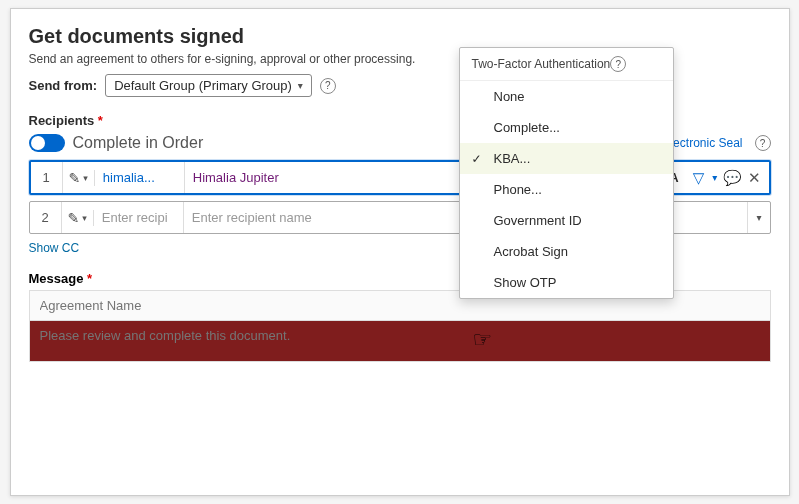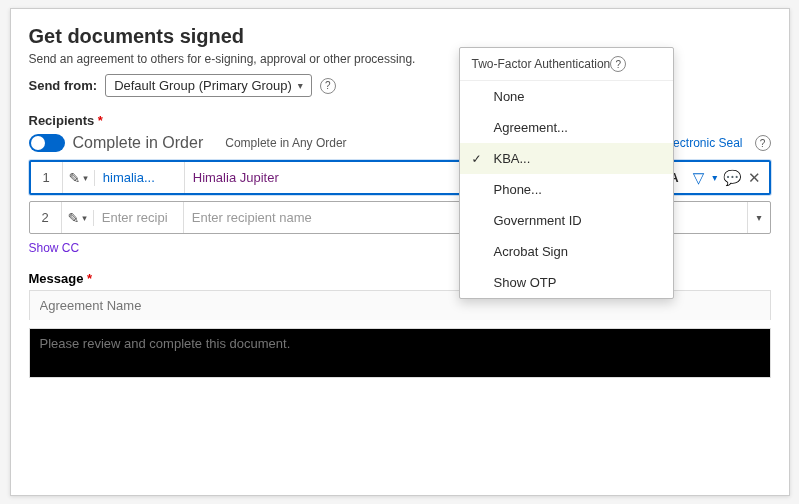--- a/index.html
+++ b/index.html
@@ -268,21 +268,21 @@
       align-items: center;
       gap: 8px;
     }
     .dropdown-item.selected {
       background: #f5f8e8;
     }
     .checkmark { color: #2c2c2c; font-size: 12px; width: 14px; }
     .no-checkmark { width: 14px; }
 
     .show-cc {
-      color: #6d28d9;
+      color: #0369a1;
       font-size: 12px;
       cursor: pointer;
       margin-bottom: 10px;
       display: inline-block;
     }
     .message-section { margin-top: 6px; }
     .message-label {
       font-weight: 700;
       font-size: 13px;
       margin-bottom: 4px;
@@ -298,24 +298,23 @@
       background: #fafafa;
     }
     .message-textarea {
       width: 100%;
       border: 1px solid #ddd;
       padding: 7px 10px;
       font-size: 13px;
       color: #999;
       outline: none;
       resize: none;
-      height: 50px;
-      background: #000000;
+      height: 42px;
+      background: #7f1d1d;
       font-family: inherit;
-      margin-top: 8px;
     }
 
     
     .cursor-hand {
       position: absolute;
       font-size: 22px;
       pointer-events: none;
       z-index: 200;
       top: 318px;
       left: 462px;
@@ -345,21 +344,20 @@
   
   <div class="section-title">
     <span>Recipients</span><span class="required-star"> *</span>
   </div>
 
   <div class="recipients-controls">
     <div class="toggle">
       <div class="toggle-knob"></div>
     </div>
     <span class="toggle-label">Complete in Order</span>
-    <span style="margin-left:14px;" class="complete-any-order">Complete in Any Order</span>
     <div class="recipients-actions">
       <span class="action-link">Add Me</span>
       <span class="action-link">Add Recipient Group</span>
       <span class="action-link">Add Electronic Seal</span>
       <div class="help-icon" style="margin-left:6px;">?</div>
     </div>
   </div>
 
   
   <div class="recipient-row active">
@@ -418,21 +416,21 @@
     <div class="dropdown-header">
       <span>Two-Factor Authentication</span>
       <div class="help-icon">?</div>
     </div>
     <div class="dropdown-item">
       <span class="no-checkmark"></span>
       <span>None</span>
     </div>
     <div class="dropdown-item">
       <span class="no-checkmark"></span>
-      <span>Agreement...</span>
+      <span>Complete...</span>
     </div>
     <div class="dropdown-item selected">
       <span class="checkmark">✓</span>
       <span>KBA...</span>
     </div>
     <div class="dropdown-item">
       <span class="no-checkmark"></span>
       <span>Phone...</span>
     </div>
     <div class="dropdown-item">

